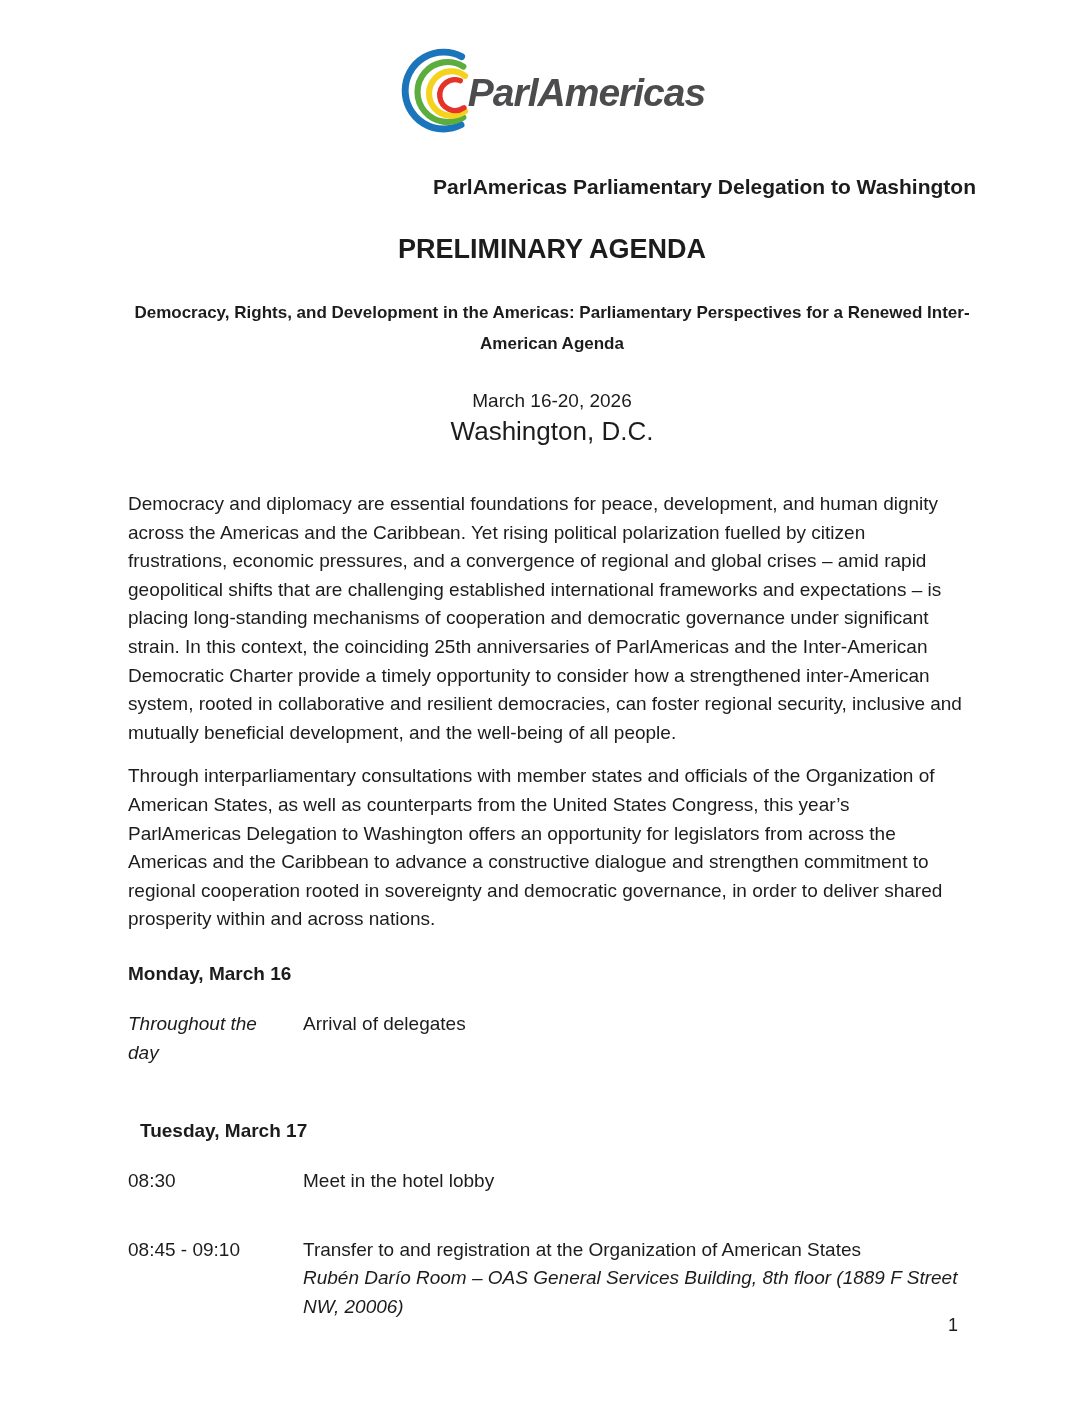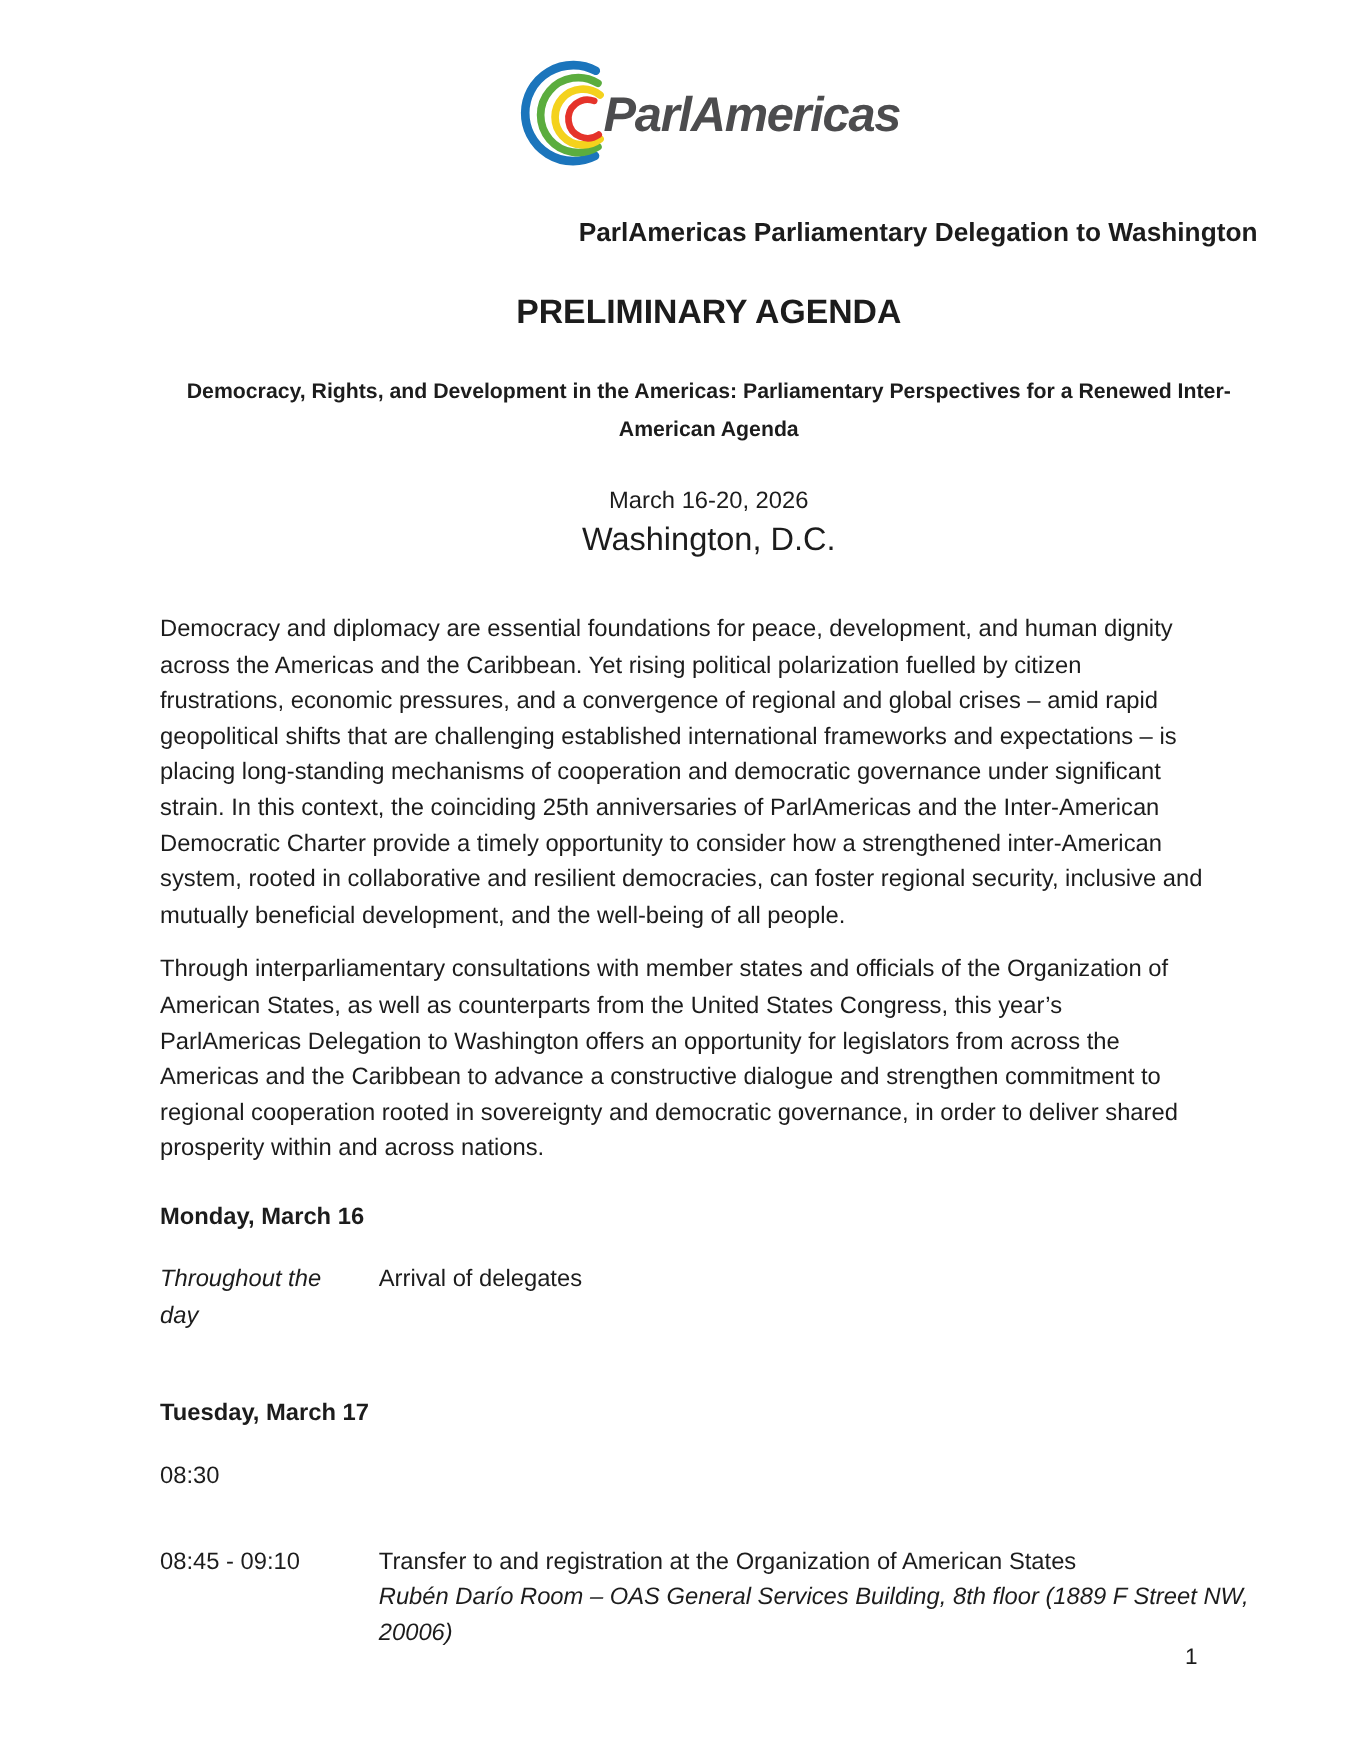--- a/index.html
+++ b/index.html
@@ -9,21 +9,21 @@
     color: #1c1c1c;
     -webkit-font-smoothing: antialiased;
   }
   .page {
     position: relative;
     width: 1088px;
     height: 1408px;
     margin: 0 auto;
     background: #ffffff;
     box-sizing: border-box;
-    padding: 38px 82px 0 128px;
+    padding: 38px 112px 0 128px;
     overflow: hidden;
   }
 
   
   .logo {
     display: flex;
     justify-content: center;
     align-items: center;
     height: 104px;
     margin-bottom: 0;
@@ -87,21 +87,21 @@
     max-width: 836px;
   }
 
   
   .day-heading {
     margin: 26px 0 22px 0;
     font-size: 19px;
     font-weight: bold;
     line-height: 28px;
   }
-  .day-heading.second { margin-top: 50px; }
+  .day-heading.second { margin-top: 50px; margin-left: 12px; }
   .agenda-row {
     display: grid;
     grid-template-columns: 137px 1fr;
     margin: 0 0 40px 0;
     font-size: 19px;
     line-height: 28.6px;
     gap: 38px;
   }
   .agenda-time { font-weight: normal; }
   .agenda-time.italic { font-style: italic; }
@@ -153,20 +153,23 @@
     <div class="agenda-time italic">Throughout the day</div>
     <div class="agenda-desc">
       <div class="agenda-item-title">Arrival of delegates</div>
     </div>
   </div>
 
   <h4 class="day-heading second">Tuesday, March 17</h4>
 
   <div class="agenda-row">
     <div class="agenda-time">08:30</div>
+    <div class="agenda-desc">
+      <div class="agenda-item-title">Meet in the hotel lobby</div>
+    </div>
   </div>
 
   <div class="agenda-row">
     <div class="agenda-time">08:45 - 09:10</div>
     <div class="agenda-desc">
       <div class="agenda-item-title">Transfer to and registration at the Organization of American States</div>
       <div class="agenda-item-detail">Rubén Darío Room – OAS General Services Building, 8th floor (1889 F Street NW, 20006)</div>
     </div>
   </div>
 

